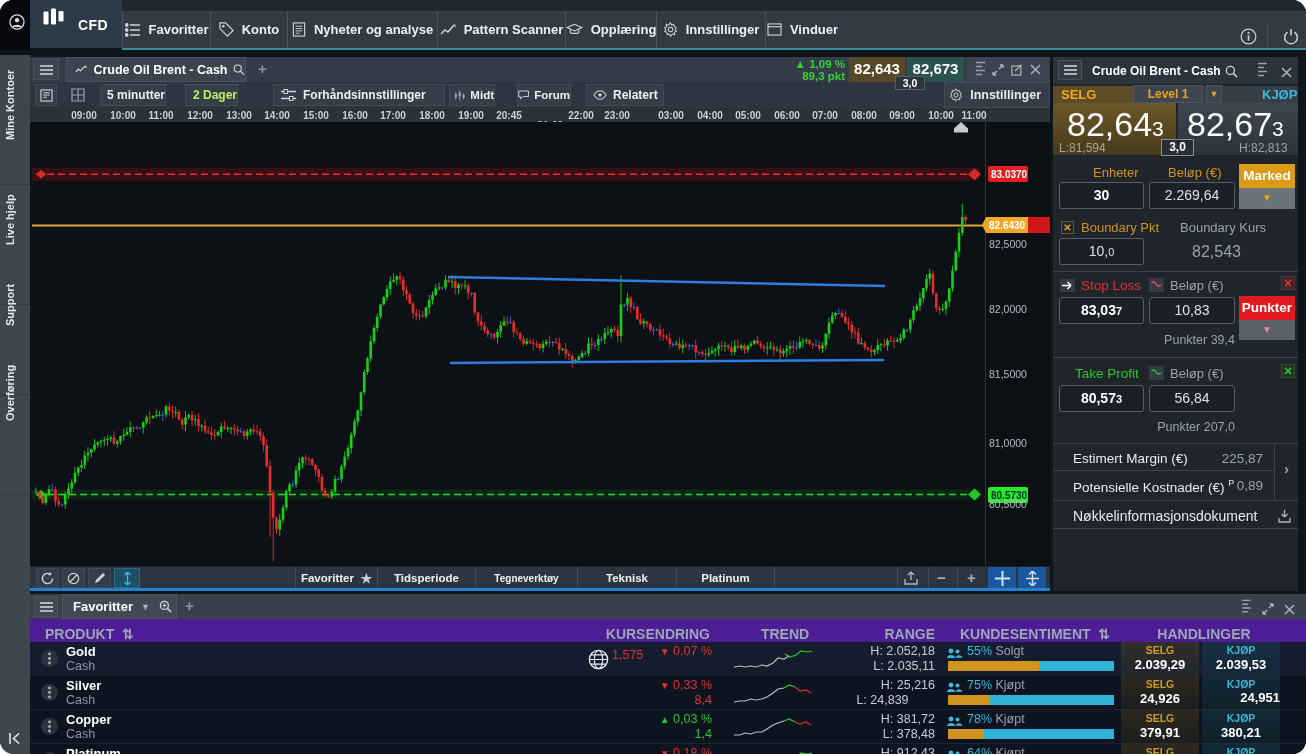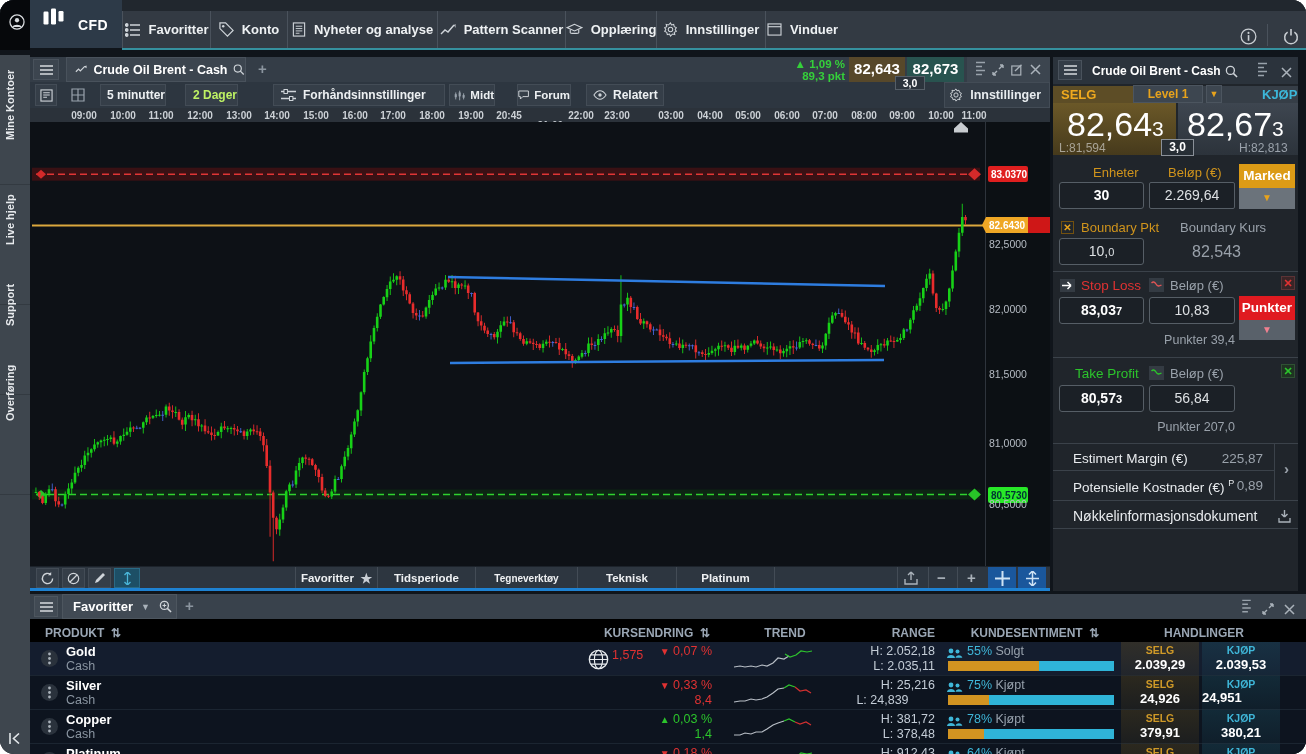--- a/index.html
+++ b/index.html
@@ -442,21 +442,21 @@
   <div class="abs" style="left:1212px;top:5px"><svg width="9" height="16" viewBox="0 0 9 17">
           <path d="M0 1.5h9M0 5.5h6M0 9.5h9M0 13.5h6" stroke="#99a2ab" stroke-width="1.5"></path>
         </svg></div>
       <div class="abs" style="left:1232px;top:7px"><svg width="12" height="12" viewBox="0 0 12 12">
           <path d="M7 5l4-4m0 0H8m3 0v3M5 7l-4 4m0 0h3m-3 0V8" stroke="#aab2ba" stroke-width="1.4" fill="none"></path>
         </svg></div>
   <div class="abs" style="left:1254px;top:7px"><svg width="11" height="11" viewBox="0 0 11 11">
           <path d="M1 1l9 9M10 1l-9 9" stroke="#aab2ba" stroke-width="1.5"></path>
         </svg></div>
 
-  <div class="abs" style="left:0;top:25px;width:1276px;height:23px;background:#000000;color:#9aa6b4;font-size:12px;font-weight:bold">
+  <div class="abs" style="left:0;top:25px;width:1276px;height:23px;background:#4c1d95;color:#9aa6b4;font-size:14px;font-weight:bold">
     <span class="abs" style="left:15px;top:7px">PRODUKT &nbsp;⇅</span>
     <span class="abs" style="left:565px;top:7px;width:115px;text-align:right">KURSENDRING &nbsp;⇅</span>
     <span class="abs" style="left:710px;top:7px;width:90px;text-align:center">TREND</span>
     <span class="abs" style="left:820px;top:7px;width:85px;text-align:right">RANGE</span>
     <span class="abs" style="left:915px;top:7px;width:180px;text-align:center">KUNDESENTIMENT &nbsp;⇅</span>
     <span class="abs" style="left:1084px;top:7px;width:180px;text-align:center">HANDLINGER</span>
   </div>
   <div class="abs" style="left:0;top:48px;width:1276px;height:34px;background:#141d2e;border-bottom:1px solid #1b2531">
   <div class="abs" style="left:11px;top:8px;width:17px;height:17px;background:#2a323c;border-radius:50%;display:flex;align-items:center;justify-content:center">
           <svg width="3" height="13">
@@ -526,21 +526,21 @@
           </svg></div>
   <div class="abs" style="left:937px;top:2px;color:#3fb7d9;font-size:12.5px">75% <span style="color:#98a2ad">Kjøpt</span></div>
   <div class="abs" style="left:918px;top:19px;width:41px;height:10px;background:#d29421"></div>
   <div class="abs" style="left:959px;top:19px;width:125px;height:10px;background:#2fb4d8"></div>
   <div class="abs" style="left:1091px;top:0;width:78px;height:34px;background:linear-gradient(rgba(115,88,30,.30),rgba(115,88,30,.14))">
     <div style="color:#d09a28;font-size:10.5px;font-weight:bold;text-align:center;margin-top:2px">SELG</div>
     <div style="color:#fff;font-size:13px;font-weight:bold;text-align:center;margin-top:1px">24,926</div>
         </div>
   <div class="abs" style="left:1172px;top:0;width:78px;height:34px;background:linear-gradient(rgba(35,105,125,.26),rgba(35,105,125,.12))">
     <div style="color:#3fb7d9;font-size:10.5px;font-weight:bold;text-align:center;margin-top:2px">KJØP</div>
-    <div style="color:#fff;font-size:13px;font-weight:bold;text-align:left;margin-top:0">24,951</div>
+    <div style="color:#fff;font-size:13px;font-weight:bold;text-align:right;margin-top:0">24,951</div>
         </div>
 </div>
       <div class="abs" style="left:0;top:116px;width:1276px;height:34px;background:#0d141f;border-bottom:1px solid #1b2531">
   <div class="abs" style="left:11px;top:8px;width:17px;height:17px;background:#2a323c;border-radius:50%;display:flex;align-items:center;justify-content:center">
           <svg width="3" height="13">
             <circle cx="1.5" cy="2" r="1.4" fill="#aab2ba"></circle>
             <circle cx="1.5" cy="6.5" r="1.4" fill="#aab2ba"></circle>
             <circle cx="1.5" cy="11" r="1.4" fill="#aab2ba"></circle>
           </svg>
         </div>

